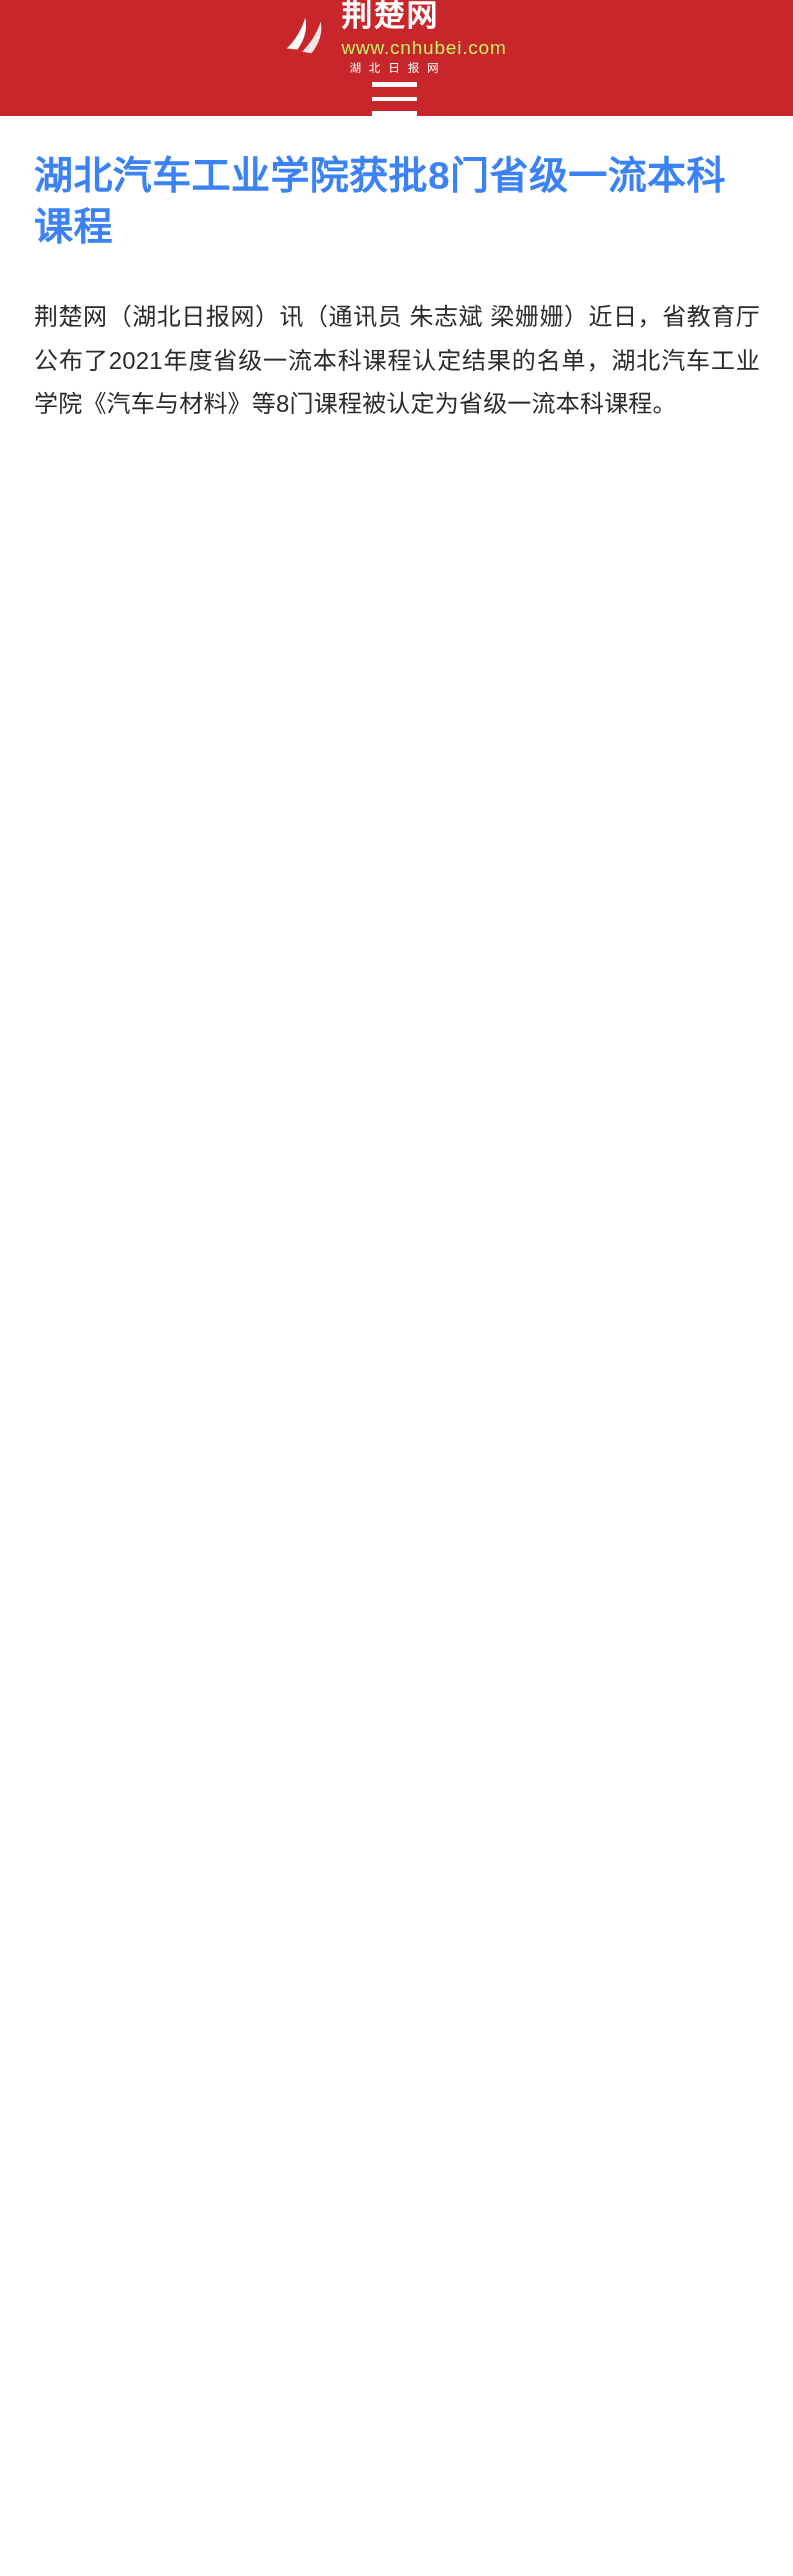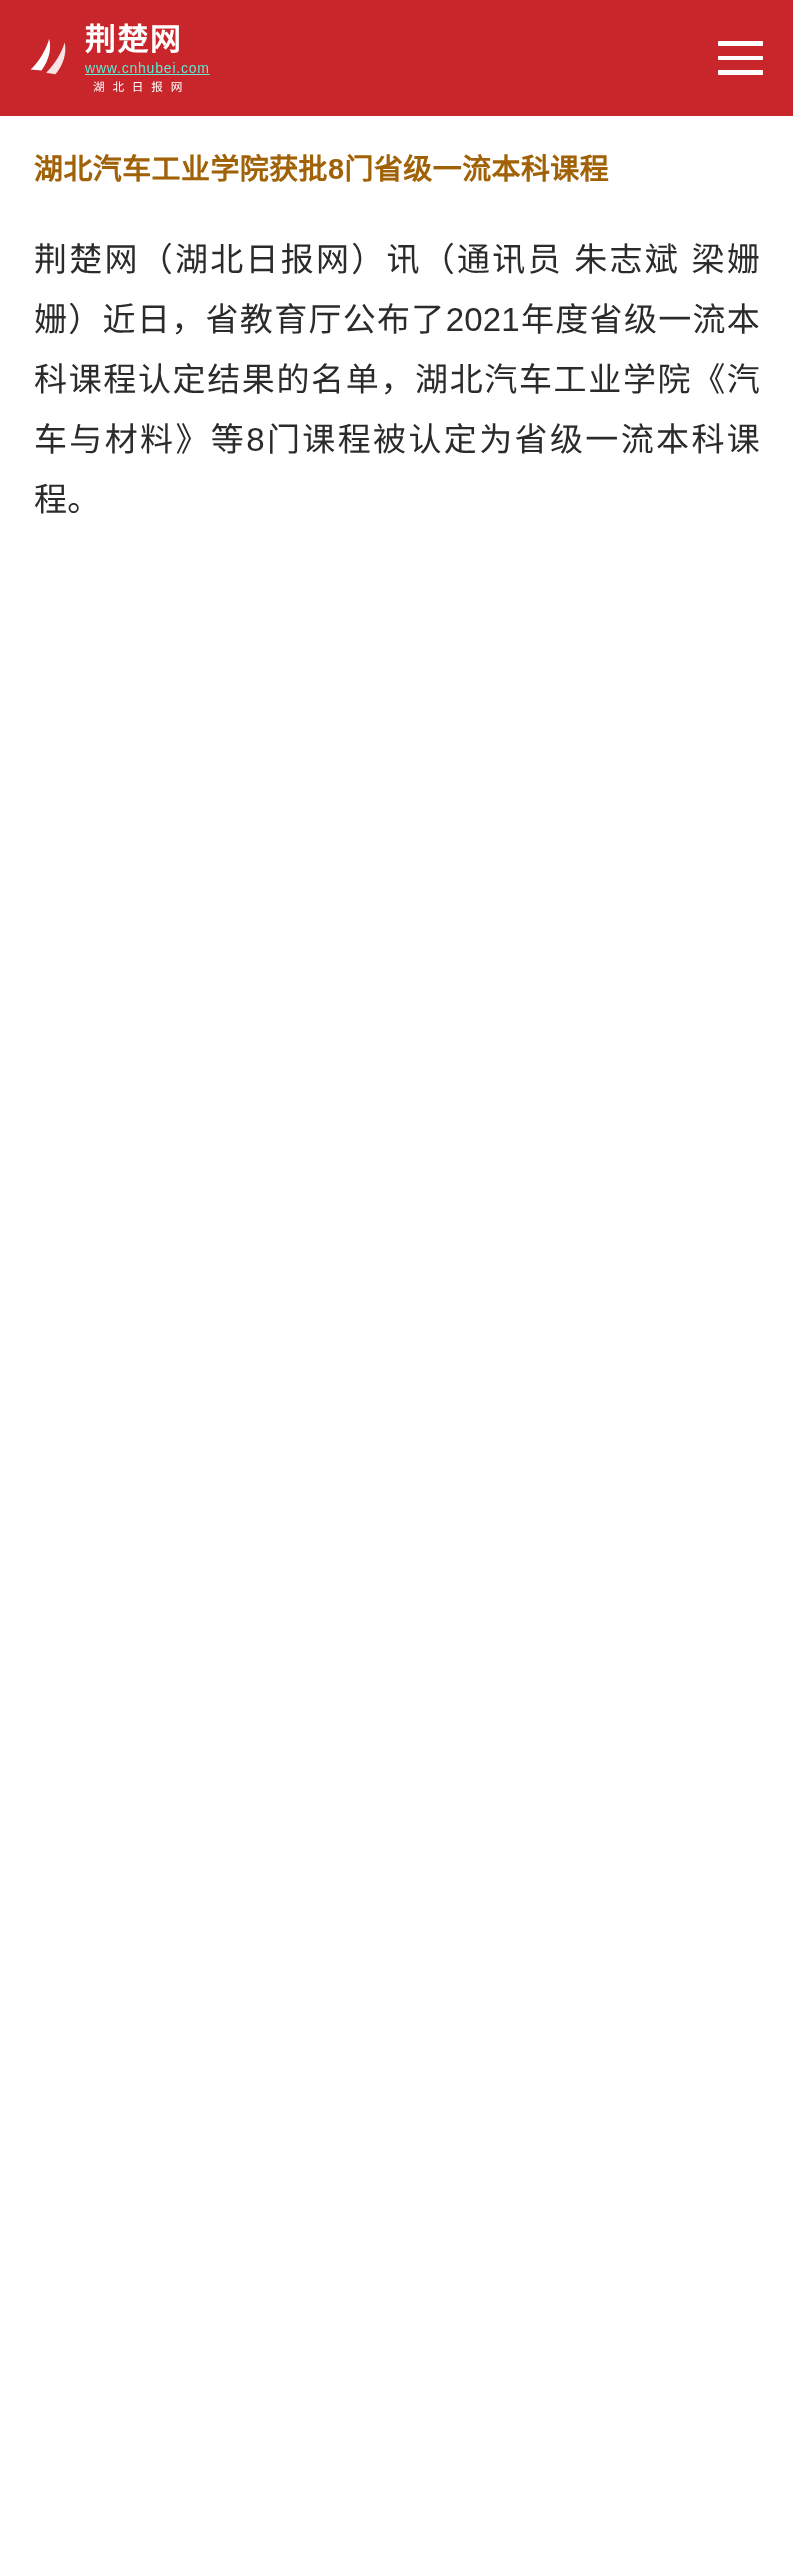--- a/index.html
+++ b/index.html
@@ -19,20 +19,21 @@
   
   .header {
     position: relative;
     height: 116px;
     background: #c8262b;
     display: flex;
     align-items: center;
     justify-content: space-between;
     padding: 0 31px 0 26px;
     box-sizing: border-box;
+    flex-direction: column;
   }
   .brand {
     display: flex;
     align-items: center;
     gap: 11px;
   }
   .brand-mark {
     width: 48px;
     height: 48px;
     position: relative;
@@ -47,25 +48,24 @@
   }
   .brand-title {
     font-size: 31px;
     font-weight: bold;
     color: #ffffff;
     letter-spacing: 1.5px;
     line-height: 1.05;
   }
   .brand-url {
     margin-top: 5.4px;
-    font-size: 14px;
-    color: #5eead4;
+    font-size: 19px;
+    color: #bef264;
     letter-spacing: 0.8px;
     font-family: "Liberation Sans", sans-serif;
-    text-decoration: underline;
   }
   .brand-sub {
     margin-top: 5.4px;
     font-size: 11.6px;
     color: #ffffff;
     letter-spacing: 2.3px;
     margin-left: 8px;
   }
   .menu-button {
     width: 45px;
@@ -81,35 +81,35 @@
     background: #ffffff;
     border-radius: 0.8px;
   }
 
   
   .article {
     padding: 34px 34px 46px 34px;
     box-sizing: border-box;
   }
   .article-title {
-    font-size: 29px;
+    font-size: 39px;
     font-weight: bold;
     line-height: 1.32;
-    color: #a16207;
+    color: #3b82f6;
     margin: 0 0 42px 0;
     letter-spacing: 0.4px;
   }
   .article-meta {
     font-size: 20px;
     color: #9a9a9a;
     margin: 0 0 46px 0;
     font-family: "Liberation Sans", sans-serif;
   }
   .article-body p {
-    font-size: 33px;
+    font-size: 24px;
     line-height: 1.82;
     color: #2b2b2b;
     margin: 0 0 34px 0;
     text-align: justify;
     text-justify: inter-ideograph;
     letter-spacing: 0.2px;
   }
   .article-body p:last-child {
     margin-bottom: 0;
   }

